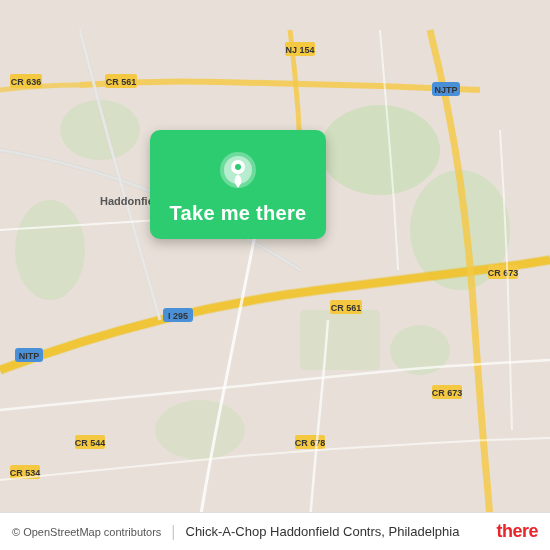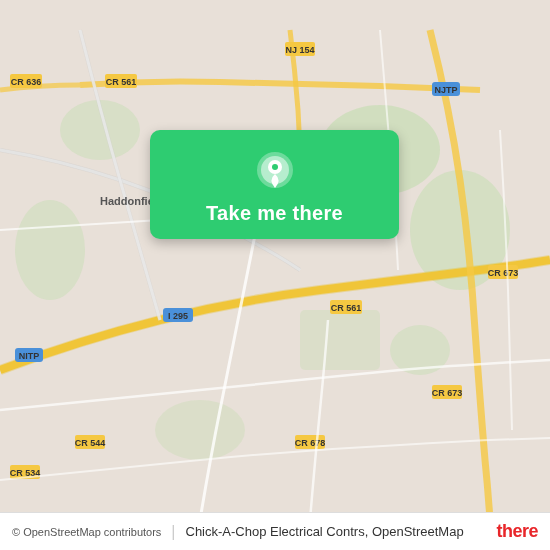--- a/index.html
+++ b/index.html
@@ -34,21 +34,21 @@
       top: 0; left: 0;
       width: 100%;
       height: 100%;
     }
 
     
     #action-card {
       position: absolute;
       top: 130px;
       left: 150px;
-      width: 249px;
+      width: 176px;
       background-color: #2ecc71;
       border-radius: 10px;
       display: flex;
       flex-direction: column;
       align-items: center;
       padding: 18px 16px 14px 16px;
       box-shadow: 0 4px 12px rgba(0,0,0,0.25);
       cursor: pointer;
       z-index: 10;
     }
@@ -216,19 +216,19 @@
 
       <path d="M 22 26 Q 15 32 22 40 Q 29 32 22 26" fill="white"></path>
     </svg>
     <span id="action-label">Take me there</span>
   </div>
 
   <div id="bottom-bar">
     <div id="bottom-left">
       <span id="osm-copyright">© OpenStreetMap contributors</span>
       <span style="color:#ccc; margin: 0 4px;">|</span>
-      <span id="location-name">Chick-A-Chop Electrical Contrs, OpenStreetMap</span>
+      <span id="location-name">Chick-A-Chop Haddonfield Contrs, Philadelphia</span>
     </div>
     <div id="moovit-logo">
       <span id="moovit-text">there</span>
     </div>
   </div>
 </div>
 
 </body></html>

